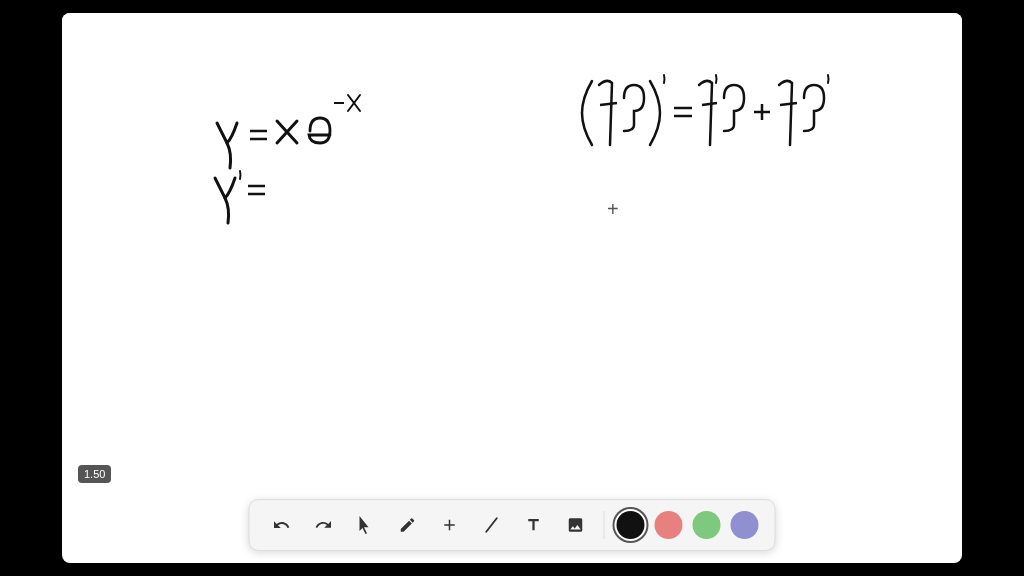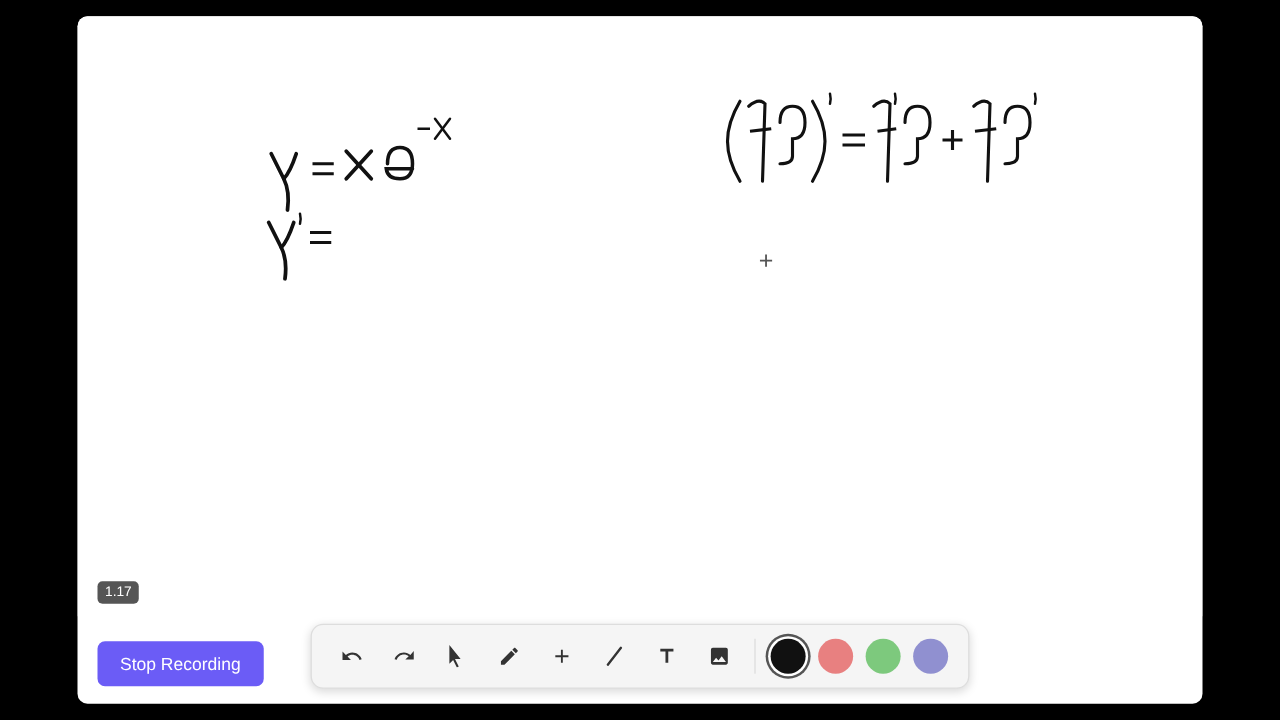--- a/index.html
+++ b/index.html
@@ -199,24 +199,23 @@
 
       <path d="M742 85 Q742 72 752 72 Q762 72 762 85 Q762 98 752 98 L752 112 Q752 118 742 118" stroke="#111" stroke-width="2.5" fill="none" stroke-linecap="round"></path>
 
       <path d="M766 62 Q767 66 766 70" stroke="#111" stroke-width="2" fill="none" stroke-linecap="round"></path>
     </svg>
 
     <div class="cursor">+</div>
   </div>
 
   <div class="zoom-badge">
-    <span>1.17</span>
-  </div>
-
-  <button class="stop-recording-btn">Stop Recording</button>
+    <span>1.50</span>
+  </div>
+
 
   <div class="toolbar">
 
     <button class="toolbar-btn" title="Undo">
       <svg class="toolbar-icon" viewBox="0 0 24 24">
         <path d="M12.5 8c-2.65 0-5.05.99-6.9 2.6L2 7v9h9l-3.62-3.62c1.39-1.16 3.16-1.88 5.12-1.88 3.54 0 6.55 2.31 7.6 5.5l2.37-.78C21.08 11.03 17.15 8 12.5 8z"></path>
       </svg>
     </button>
 
     <button class="toolbar-btn" title="Redo">

